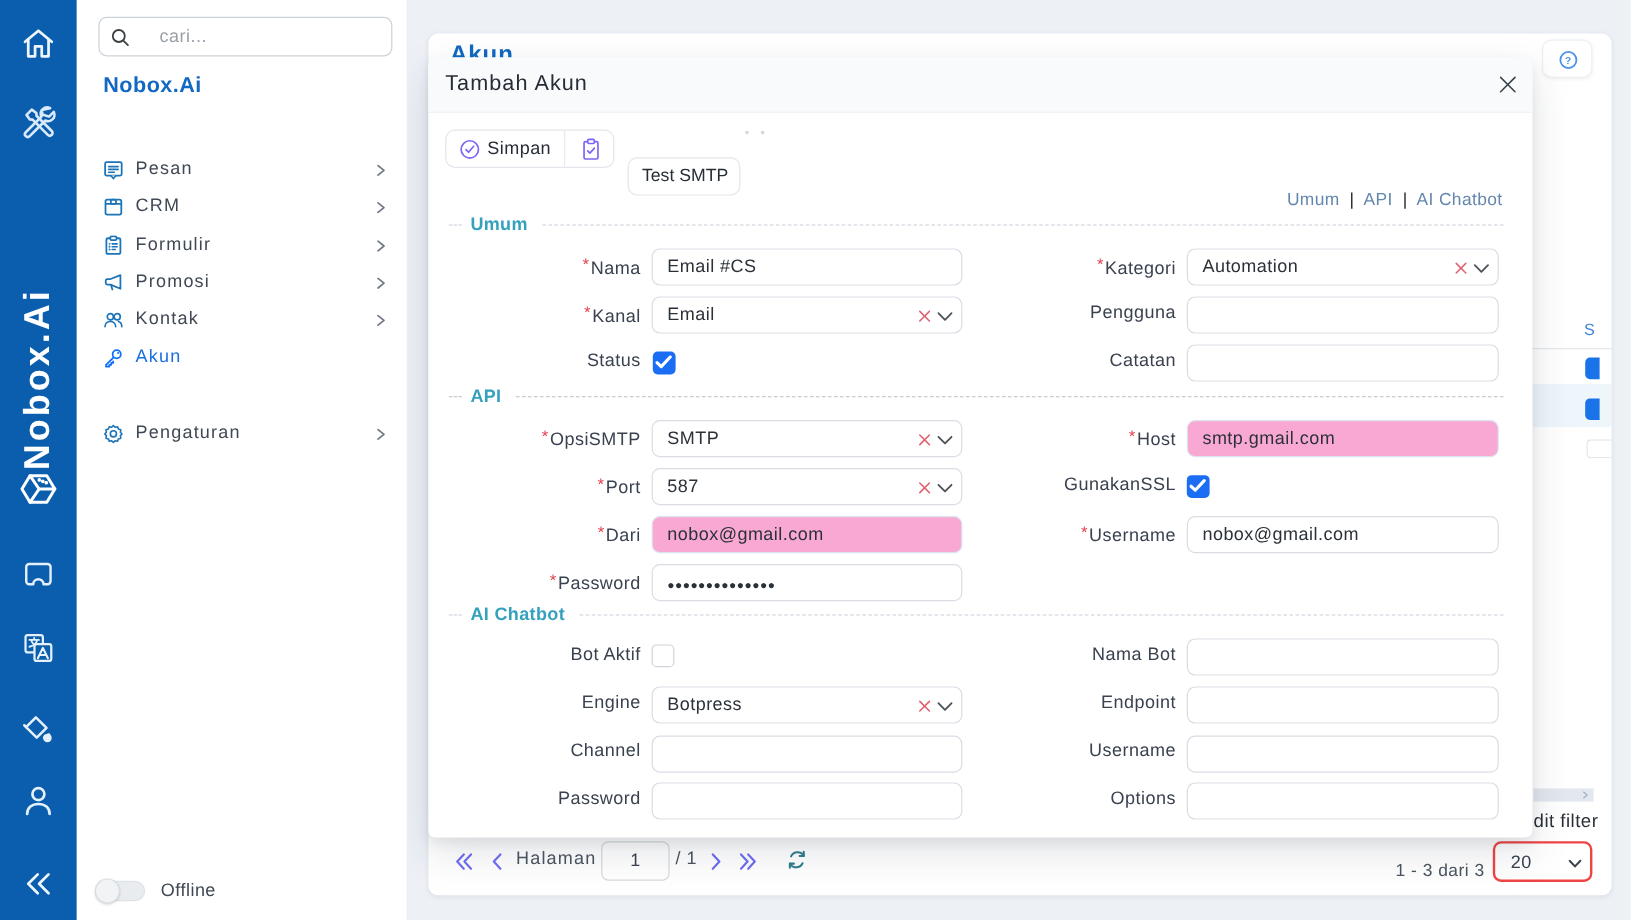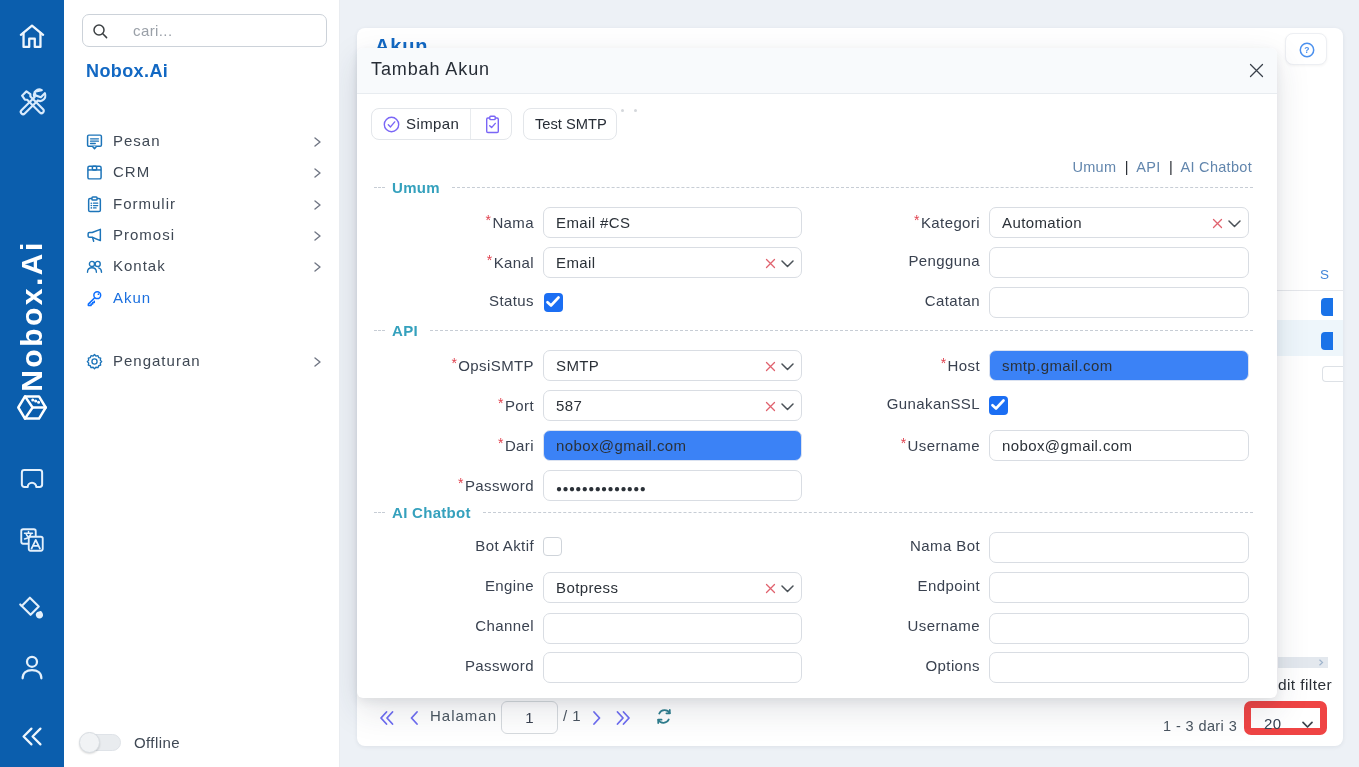--- a/index.html
+++ b/index.html
@@ -34,52 +34,52 @@
   #helpbtn { position:absolute; left:1285px; top:33px; width:42px; height:32px; background:#fff; border:1px solid #edeff3; border-radius:8px; box-shadow:0 1px 3px rgba(0,0,0,0.05); }
   #helpbtn svg { position:absolute; left:13px; top:8px; }
 
   
   .frag { position:absolute; }
 
   
   #pgrow { position:absolute; left:357px; top:698px; width:986px; height:48px; }
   .pgc { position:absolute; top:12px; }
   #pg-input { position:absolute; left:144px; top:3px; width:57px; height:33px; border:1px solid #d6dade; border-radius:6px; text-align:center; font-size:15px; color:#3a4250; line-height:31px; background:#fff; }
-  #pg-size { position:absolute; left:887px; top:3px; width:83px; height:34px; border:7px solid #ef4444; border-radius:7px; background:#fff; }
+  #pg-size { position:absolute; left:887px; top:3px; width:83px; height:34px; border:2px solid #ef4444; border-radius:7px; background:#fff; }
 
   
   #modal { position:absolute; left:357px; top:48px; width:920px; height:650px; background:#fff; border-radius:6px; box-shadow:0 4px 10px rgba(40,50,70,0.08), 0 12px 34px rgba(40,50,70,0.13); }
   #mhead { position:absolute; left:0; top:0; width:920px; height:46px; background:#f8fafc; border-bottom:1px solid #e8ecf0; border-radius:6px 6px 0 0; }
   #mtitle { position:absolute; left:14px; top:11px; font-size:18px; color:#272d36; letter-spacing:0.9px; }
   #mclose { position:absolute; right:13px; top:15px; }
   .btn { position:absolute; top:60px; height:32px; border:1px solid #e3e6ea; border-radius:8px; background:#fff; }
   #btngroup { left:14px; width:141px; }
   #btngroup .sep { position:absolute; left:98px; top:0; width:1px; height:30px; background:#e8ebee; }
   #btngroup .ic1 { position:absolute; left:11px; top:7px; }
   #btngroup .tx { position:absolute; left:34px; top:6px; font-size:15px; color:#272d36;text-align:center; }
   #btngroup .ic2 { position:absolute; left:112px; top:6px; }
-  #btn-test { left:166px; width:94px; }
+  #btn-test { left:166px; width:94px;margin-top:23px; }
   #btn-test .tx { position:absolute; left:11px; top:7px; font-size:14.7px; color:#272d36; letter-spacing:0; }
   #tabs { position:absolute; right:25px; top:111px; font-size:14.5px; color:#6286ad; letter-spacing:0.3px; }
   #tabs b { color:#23272e; font-weight:normal; padding:0 4px; }
 
   .legend { position:absolute; left:17px; right:24px; height:16px; display:flex; align-items:center; }
   .legend .d1 { width:11px; border-top:1px dashed #c7cdd5; }
   .legend .lt { margin:0 0 0 7px; padding-right:12px; font-size:15px; font-weight:bold; color:#35a1bd; letter-spacing:0.3px; }
   .legend .d2 { flex:1; border-top:1px dashed #c7cdd5; }
 
   .lbl { position:absolute; font-size:15px; color:#3a4250; text-align:right; height:20px; }
   .lbl.L { left:0; width:177px; }
   .lbl.R { left:330px; width:293px; }
   .lbl .req { color:#e0414e; font-size:14px; vertical-align:3px; margin-right:1px; }
   .inp { position:absolute; height:31px; border:1px solid #d9dde3; border-radius:7px; background:#fff; font-size:15px; color:#2b3138; }
   .inp.L { left:186px; width:259px; }
   .inp.R { left:632px; width:260px; }
   .inp .val { position:absolute; left:12px; top:6px; white-space:nowrap; }
-  .inp.ro { background:#3b82f6; border-color:#dbe2f0; }
+  .inp.ro { background:#f9a8d4; border-color:#dbe2f0; }
   .inp .x { position:absolute; right:25px; top:10px; }
   .inp .ch { position:absolute; right:7px; top:12px; }
   .cb { position:absolute; width:19px; height:19px; border-radius:4px; }
   .cb.on { background:#1b6ef3; }
   .cb.on svg { position:absolute; left:2px; top:3px; }
   .cb.off { background:#fff; border:1px solid #cfd4da; }
 </style>
 </head>
 <body>
 <div id="page">

